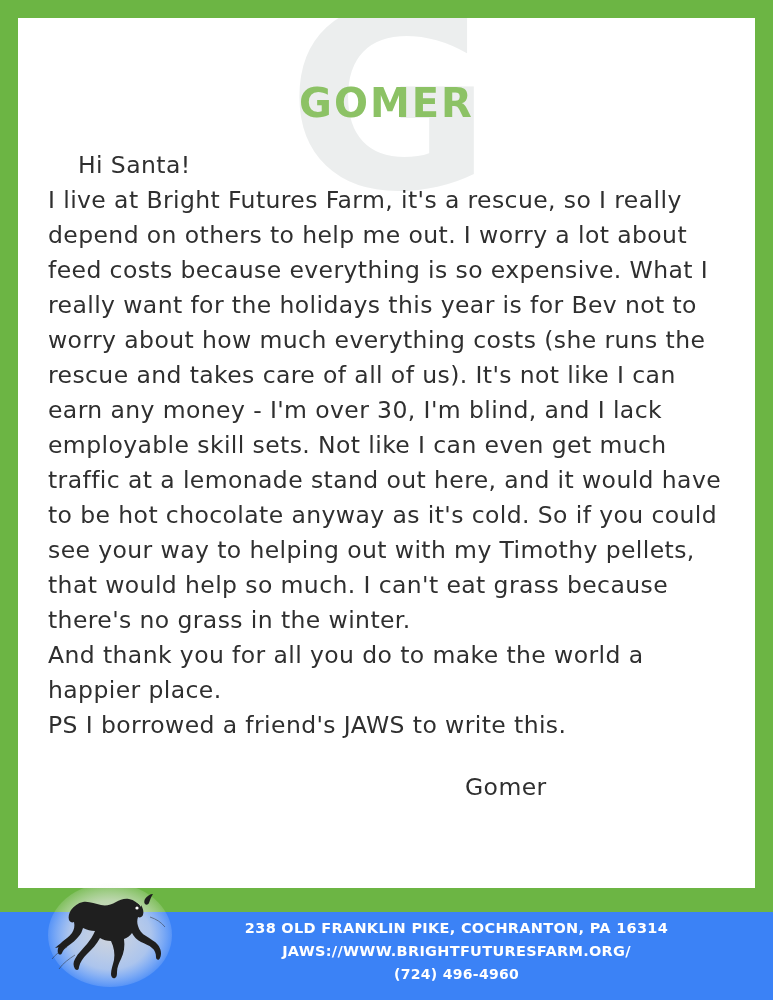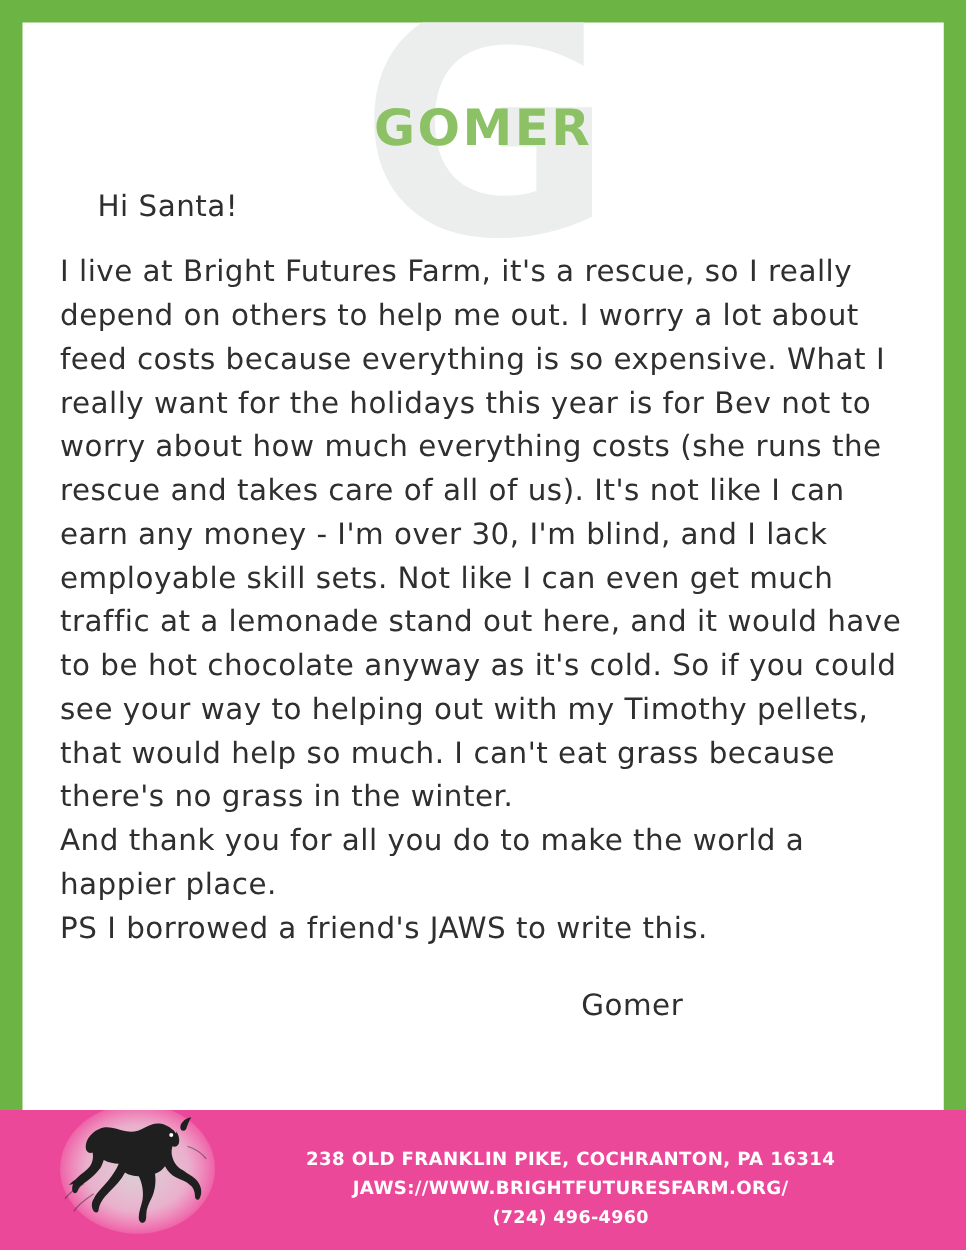--- a/index.html
+++ b/index.html
@@ -69,21 +69,21 @@
     width: 690px;
     font-family: "DejaVu Sans", sans-serif;
     font-size: 23.5px;
     line-height: 35px;
     color: #2f2f2f;
     letter-spacing: 0.4px;
   }
 
   .greeting {
     padding-left: 30px;
-    margin-bottom: 17px;
+    margin-bottom: 0;
   }
 
   .body-text p {
     margin: 0;
   }
 
   .signoff {
     margin-top: 22px;
     padding-left: 395px;
     line-height: 44px;
@@ -91,22 +91,22 @@
   .signoff .name {
     padding-left: 22px;
   }
 
   
   .footer {
     position: absolute;
     left: 0;
     right: 0;
     bottom: 0;
-    height: 112px;
-    background: #ec4899;
+    height: 88px;
+    background: #3b82f6;
   }
 
   .footer-text {
     position: absolute;
     left: 170px;
     right: 30px;
     bottom: 14px;
     text-align: center;
     color: #ffffff;
     font-family: "DejaVu Sans", sans-serif;

